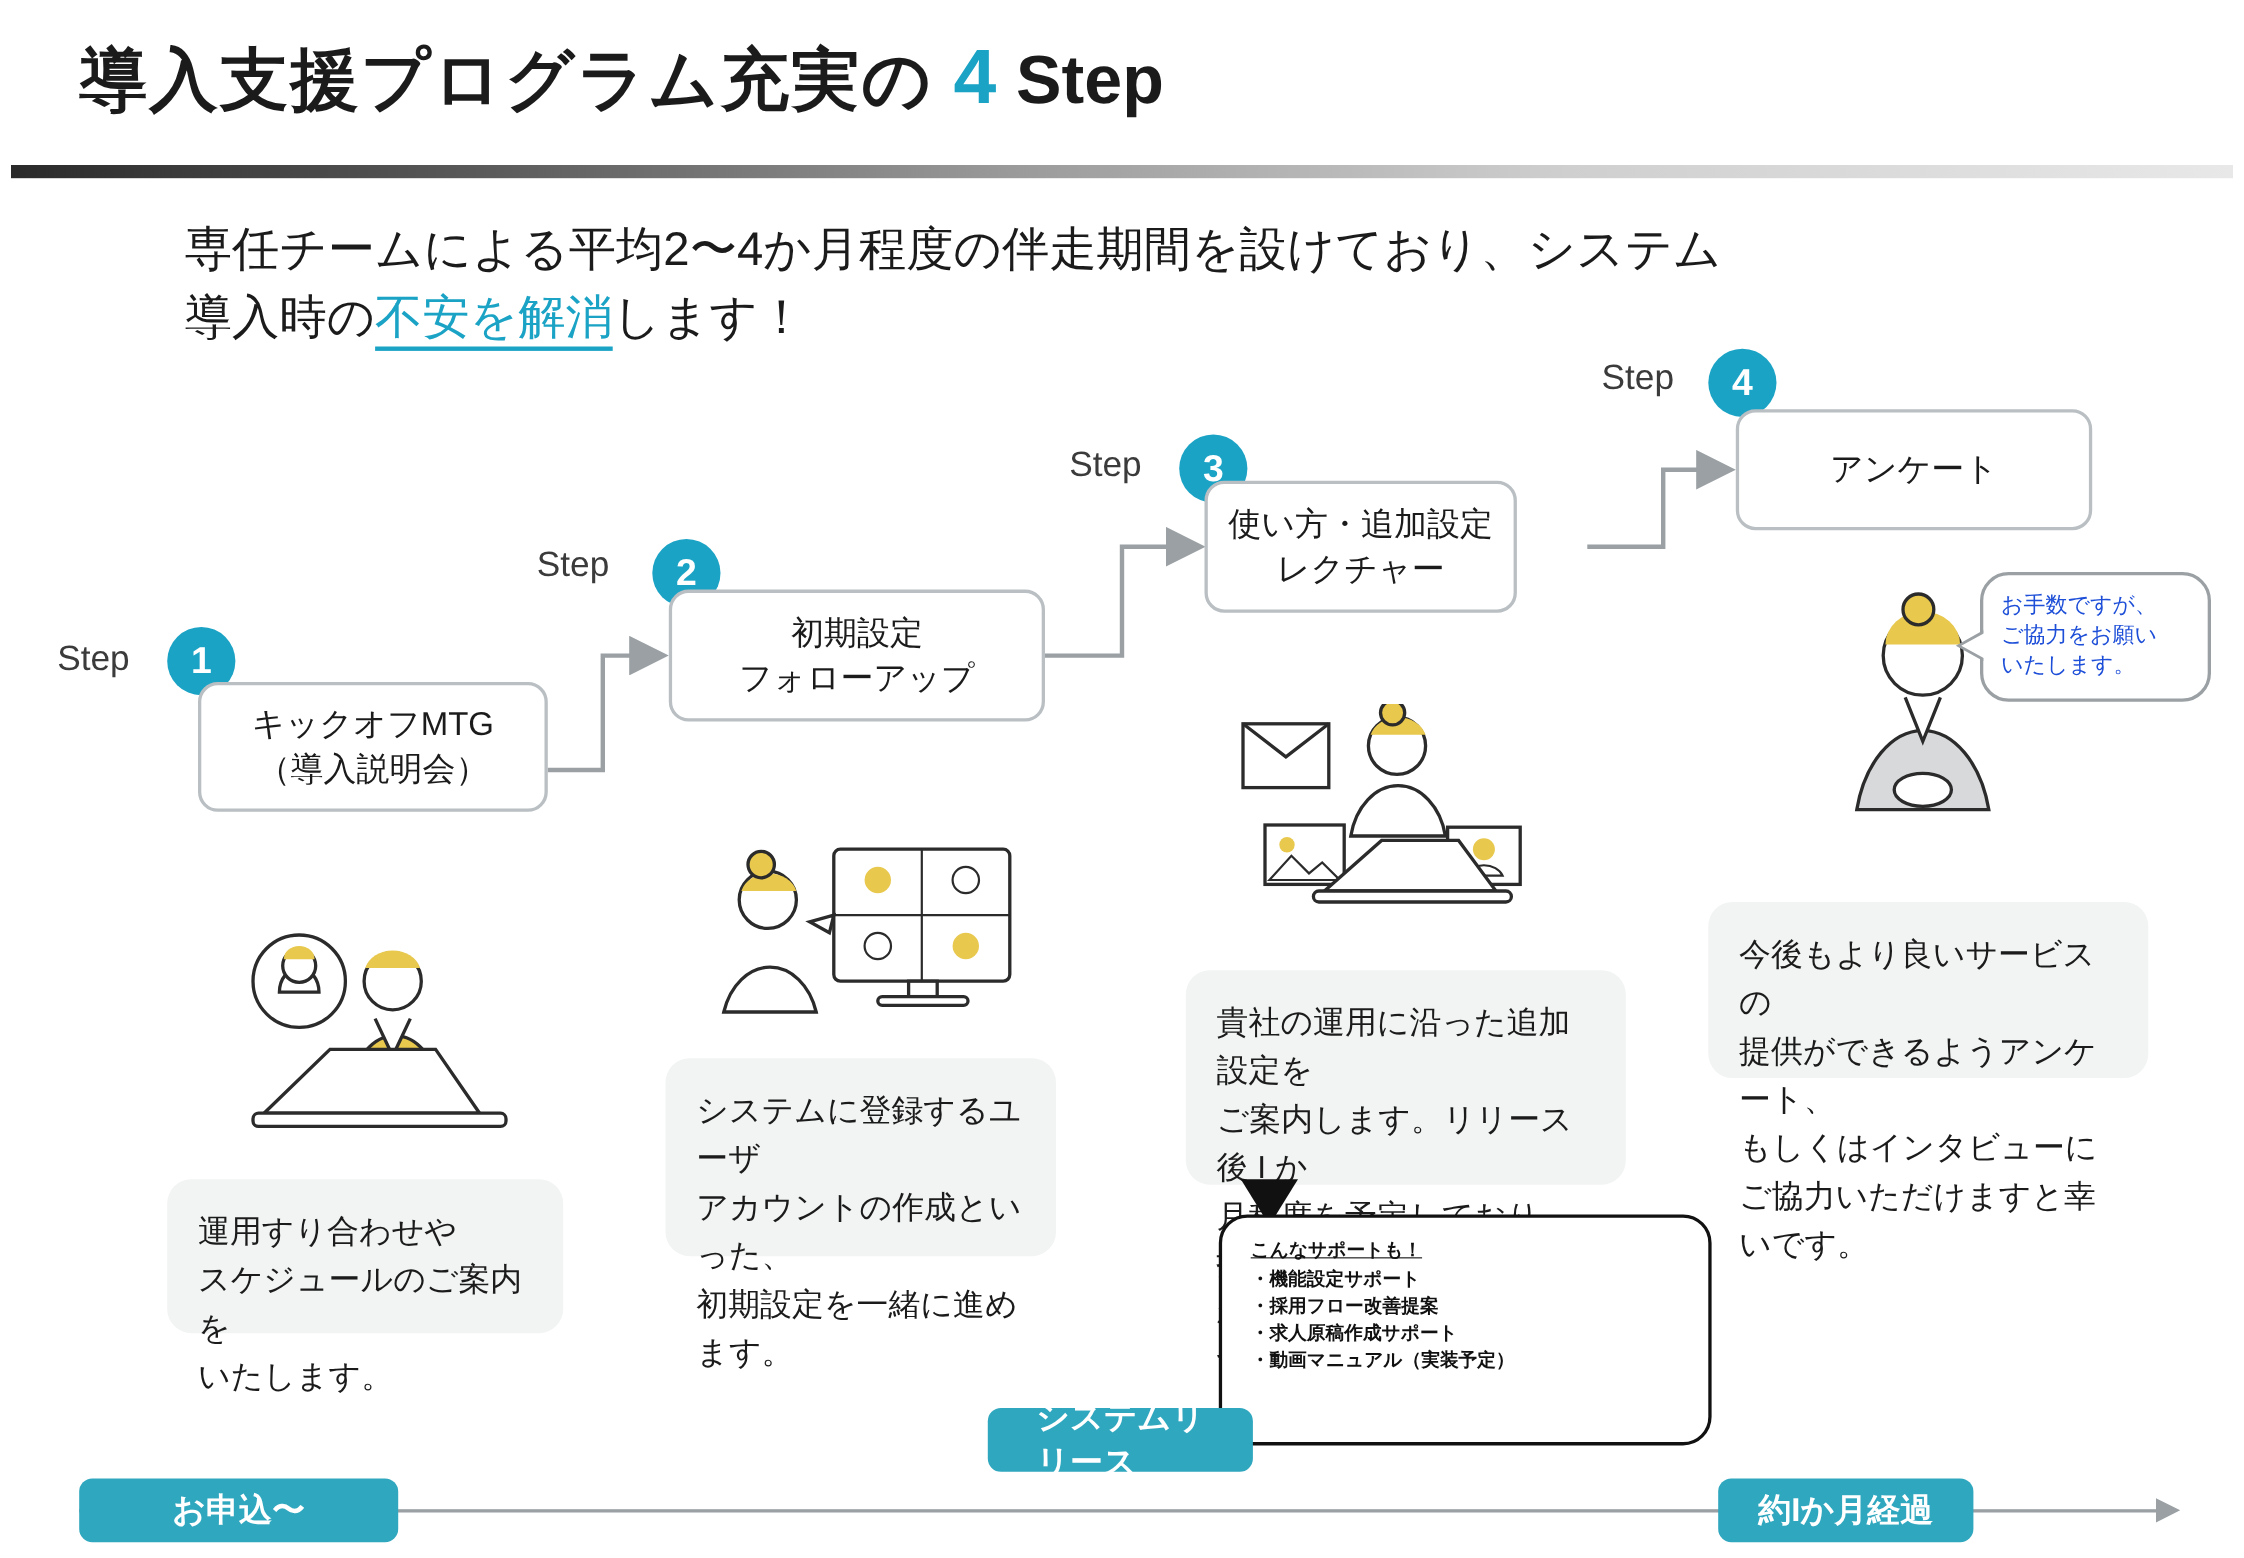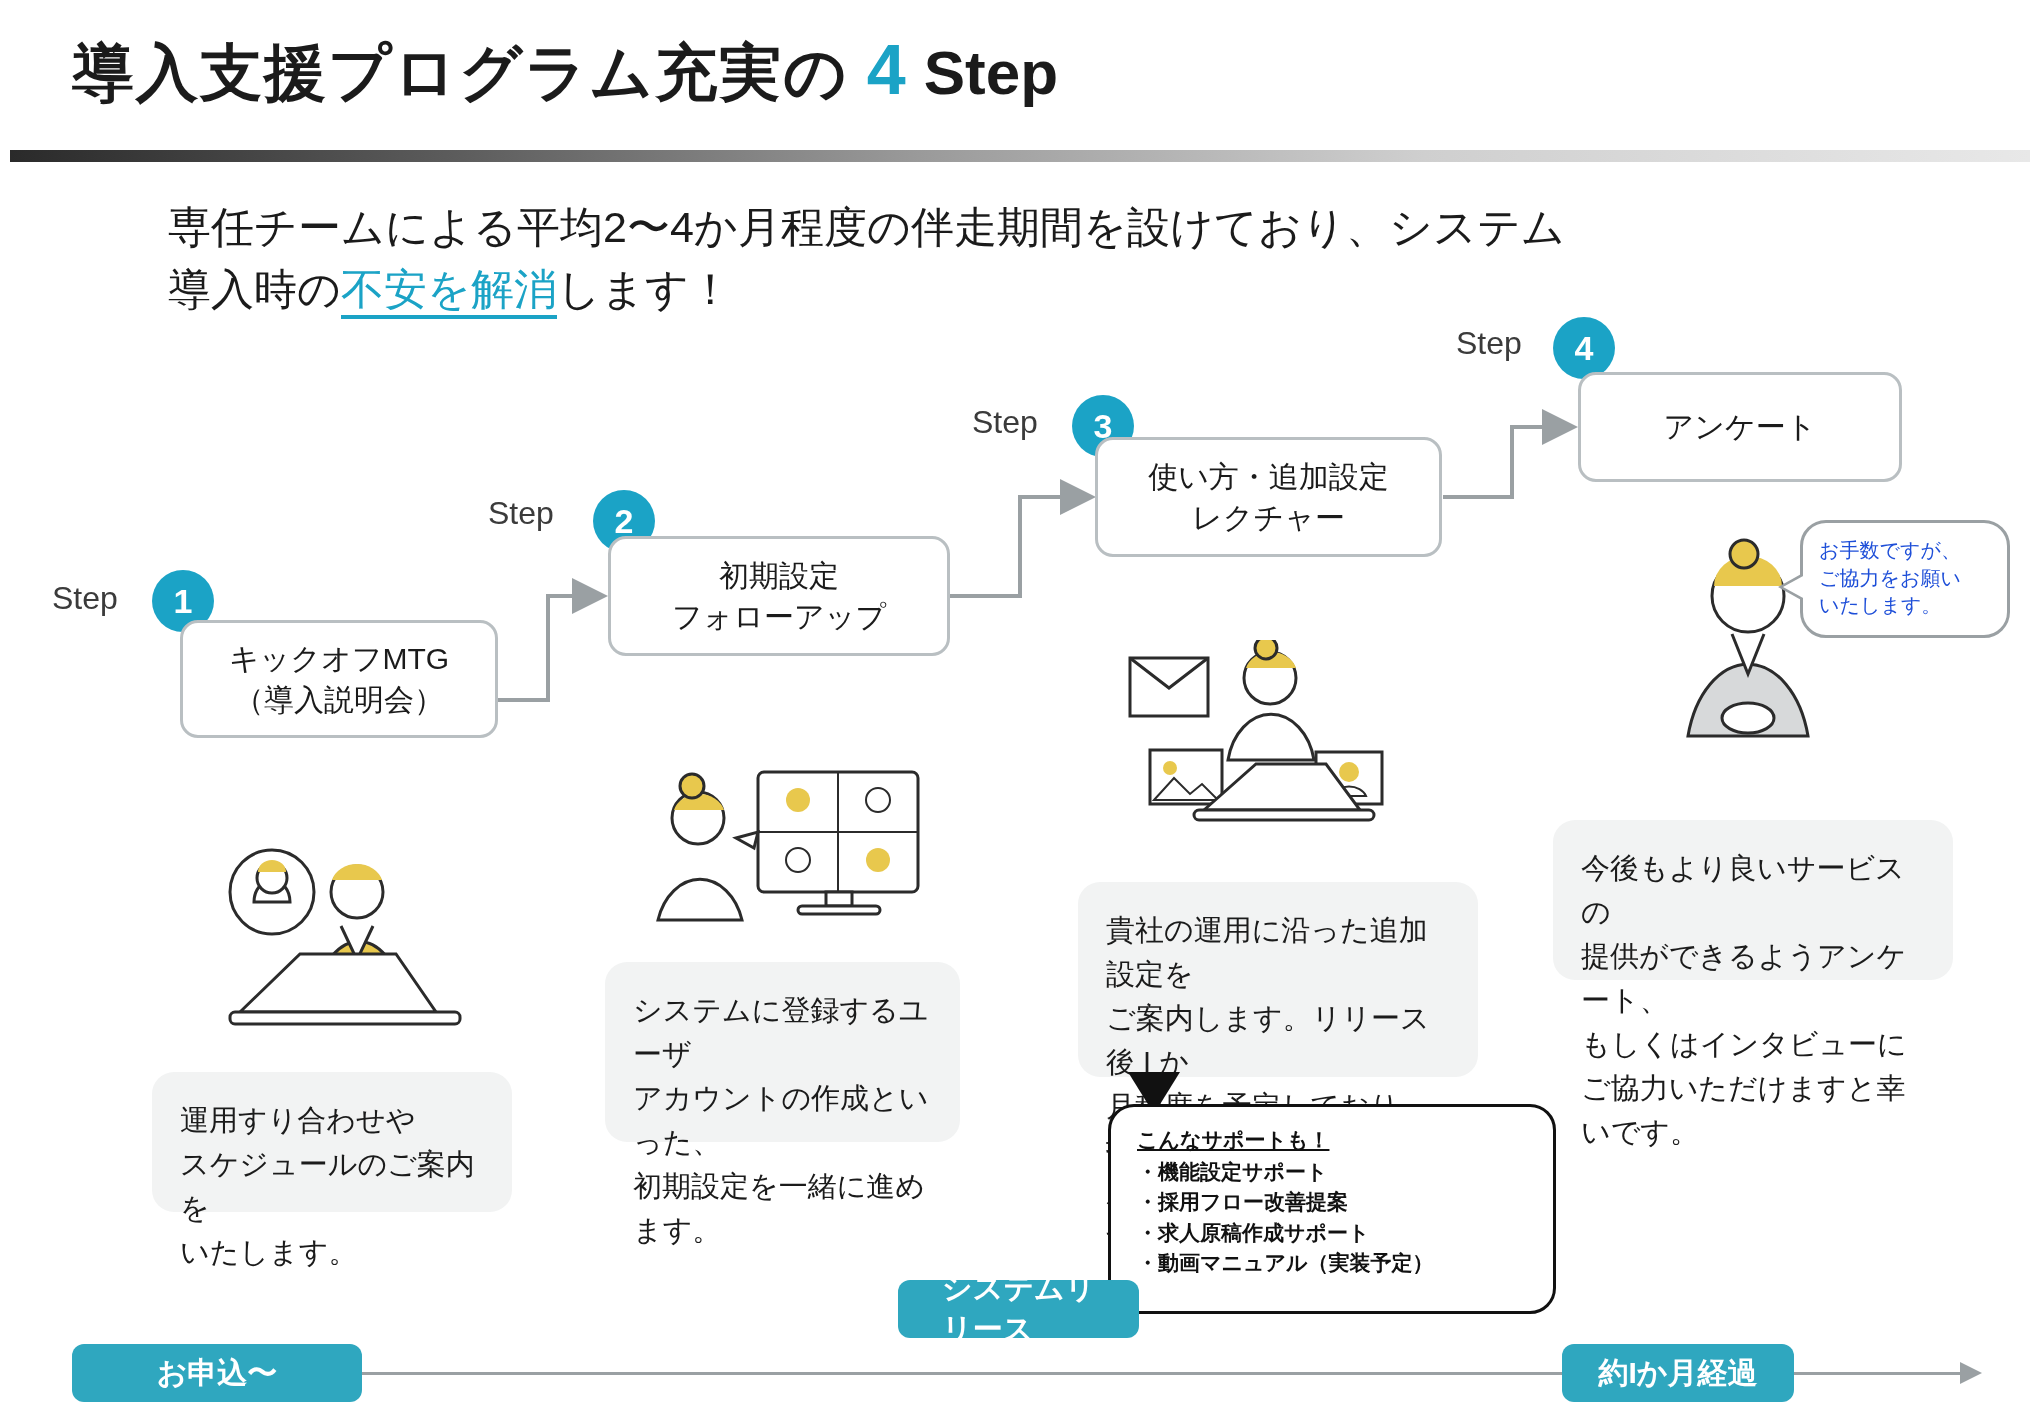--- a/index.html
+++ b/index.html
@@ -113,21 +113,21 @@
   }
 
   #step1-box { left: 180px; top: 620px; width: 318px; height: 118px; }
   #step1-label { left: 52px; top: 580px; }
   #step1-badge { left: 152px; top: 570px; }
 
   #step2-box { left: 608px; top: 536px; width: 342px; height: 120px; }
   #step2-label { left: 488px; top: 495px; }
   #step2-badge { left: 593px; top: 490px; }
 
-  #step3-box { left: 1095px; top: 437px; width: 347px; height: 120px; }
+  #step3-box { left: 1095px; top: 437px; width: 284px; height: 120px; }
   #step3-label { left: 972px; top: 404px; }
   #step3-badge { left: 1072px; top: 395px; }
 
   #step4-box { left: 1578px; top: 372px; width: 324px; height: 110px; }
   #step4-label { left: 1456px; top: 325px; }
   #step4-badge { left: 1553px; top: 317px; }
 
   
   .connectors {
     position: absolute;
@@ -170,21 +170,21 @@
     position: absolute;
     left: 1108px;
     top: 1104px;
     width: 448px;
     height: 210px;
     border: 3px solid #111111;
     border-radius: 26px;
     background: #ffffff;
     padding: 18px 26px;
     box-sizing: border-box;
-    font-size: 21px;
+    font-size: 17px;
     line-height: 1.44;
     font-weight: 600;
     color: #111111;
   }
   #support-box .sup-title {
     text-decoration: underline;
     font-weight: 700;
     margin-bottom: 2px;
   }
   #support-box ul {

